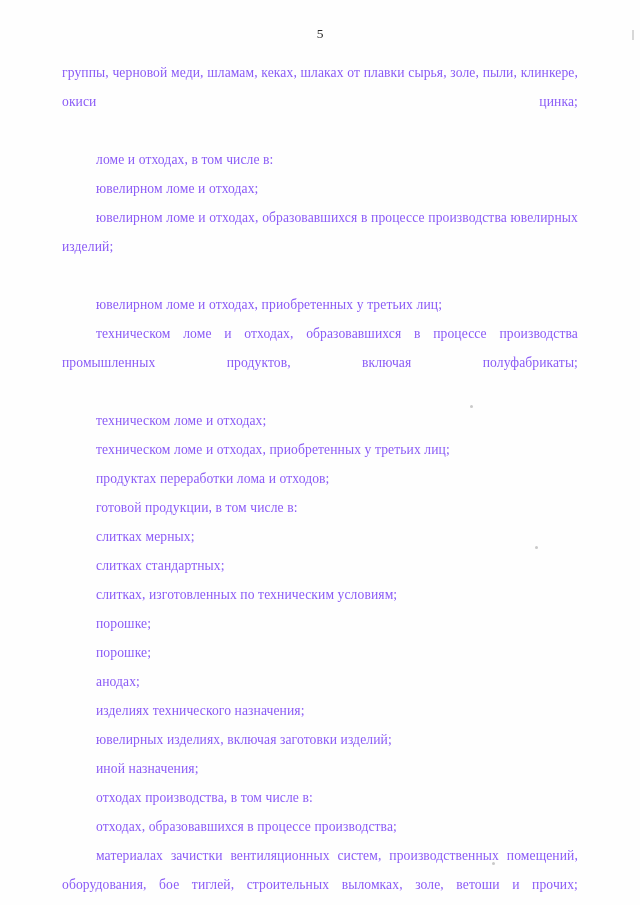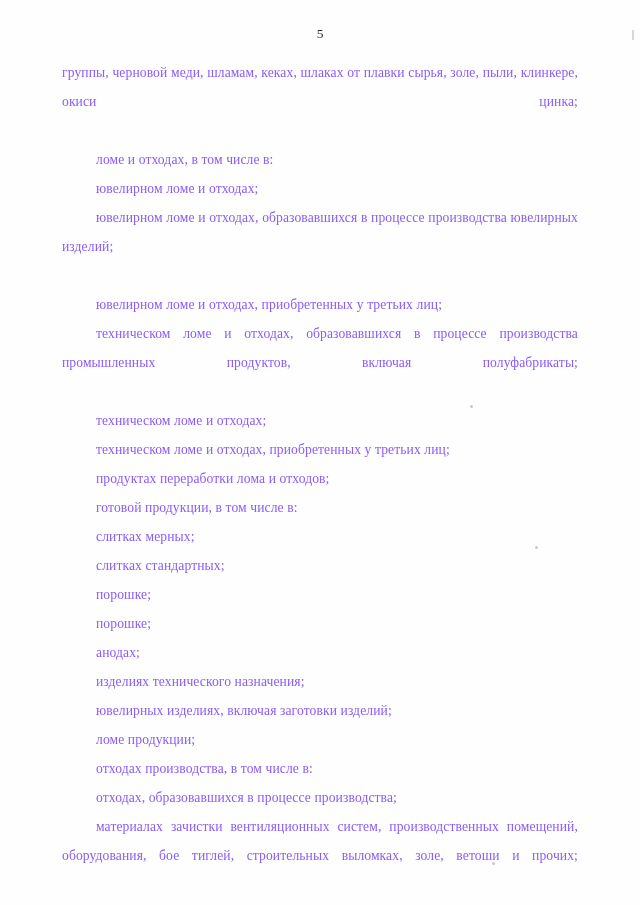--- a/index.html
+++ b/index.html
@@ -83,26 +83,27 @@
     <p class="indent">ювелирном ломе и отходах;</p>
     <p class="indent just-all">ювелирном ломе и отходах, образовавшихся в процессе производства ювелирных изделий;</p>
     <p class="indent">ювелирном ломе и отходах, приобретенных у третьих лиц;</p>
     <p class="indent just-all">техническом ломе и отходах, образовавшихся в процессе производства промышленных продуктов, включая полуфабрикаты;</p>
     <p class="indent">техническом ломе и отходах;</p>
     <p class="indent">техническом ломе и отходах, приобретенных у третьих лиц;</p>
     <p class="indent">продуктах переработки лома и отходов;</p>
     <p class="indent">готовой продукции, в том числе в:</p>
     <p class="indent">слитках мерных;</p>
     <p class="indent">слитках стандартных;</p>
+    <p class="indent">слитках, изготовленных по техническим условиям;</p>
     <p class="indent">порошке;</p>
     <p class="indent">порошке;</p>
     <p class="indent">анодах;</p>
     <p class="indent">изделиях технического назначения;</p>
     <p class="indent">ювелирных изделиях, включая заготовки изделий;</p>
-    <p class="indent">ломе продукции;</p>
+    <p class="indent">иной назначения;</p>
     <p class="indent">отходах производства, в том числе в:</p>
     <p class="indent">отходах, образовавшихся в процессе производства;</p>
     <p class="indent just-all">материалах зачистки вентиляционных систем, производственных помещений, оборудования, бое тиглей, строительных выломках, золе, ветоши и прочих;</p>
 
   </div>
 
   <div class="speck" style="top:405px; left:470px; width:3px; height:3px;"></div>
   <div class="speck" style="top:546px; left:535px; width:3px; height:3px;"></div>
   <div class="speck" style="top:862px; left:492px; width:3px; height:3px;"></div>
   <div class="edge-mark" style="top:30px; left:632px; width:2px; height:10px;"></div>

